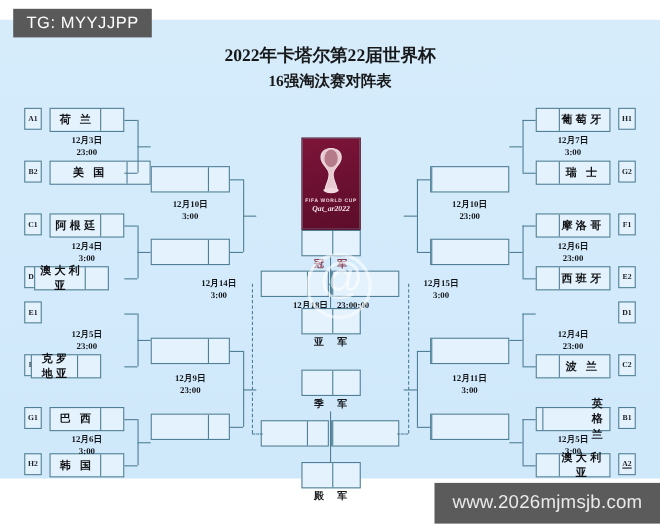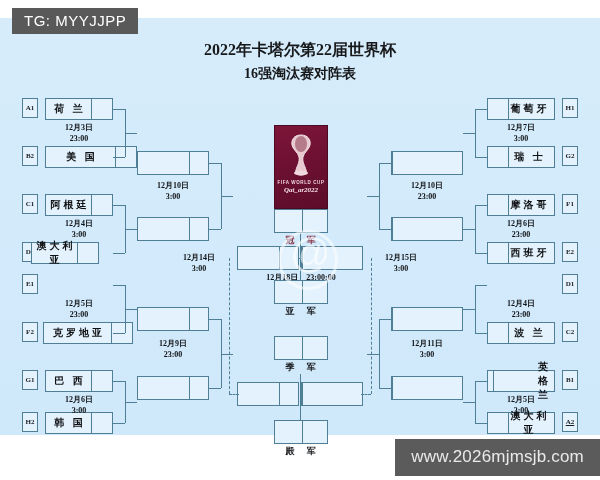--- a/index.html
+++ b/index.html
@@ -108,21 +108,21 @@
     <span>12月4日</span><br>
     <span>3:00</span>
   </div>
   <div class="ln lnh" style="left:113px;top:187px;width:12px;"></div>
   <div class="ln lnh" style="left:113px;top:235px;width:12px;"></div>
   <div class="ln lnv" style="left:125px;top:187px;height:48px;"></div>
   <div class="ln lnh" style="left:125px;top:211px;width:12px;"></div>
 
   <div class="grp" style="left:22px;top:256px;">E1</div>
   <div class="grp" style="left:22px;top:304px;">F2</div>
-  <div class="box team" style="left:43px;top:304px;width:90px;justify-content:space-between;">
+  <div class="box team" style="left:28px;top:304px;width:64px;justify-content:space-between;">
     <span class="nm">克罗地亚</span>
       <span class="sc"></span>
   </div>
   <div class="dt" style="left:45px;top:280px;width:68px;">
     <span>12月5日</span><br>
     <span>23:00</span>
   </div>
   <div class="ln lnh" style="left:113px;top:267px;width:12px;"></div>
   <div class="ln lnh" style="left:113px;top:315px;width:12px;"></div>
   <div class="ln lnv" style="left:125px;top:267px;height:48px;"></div>

